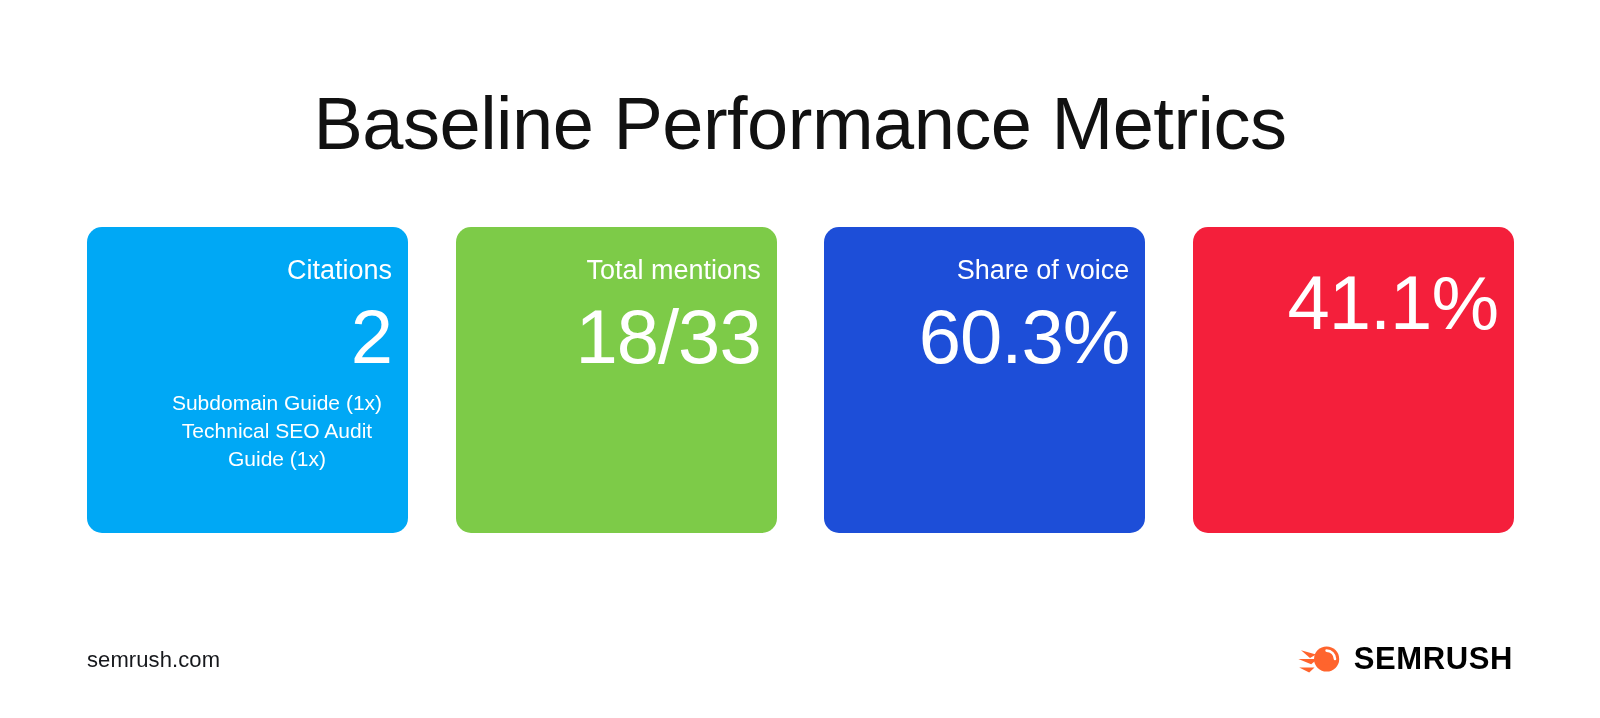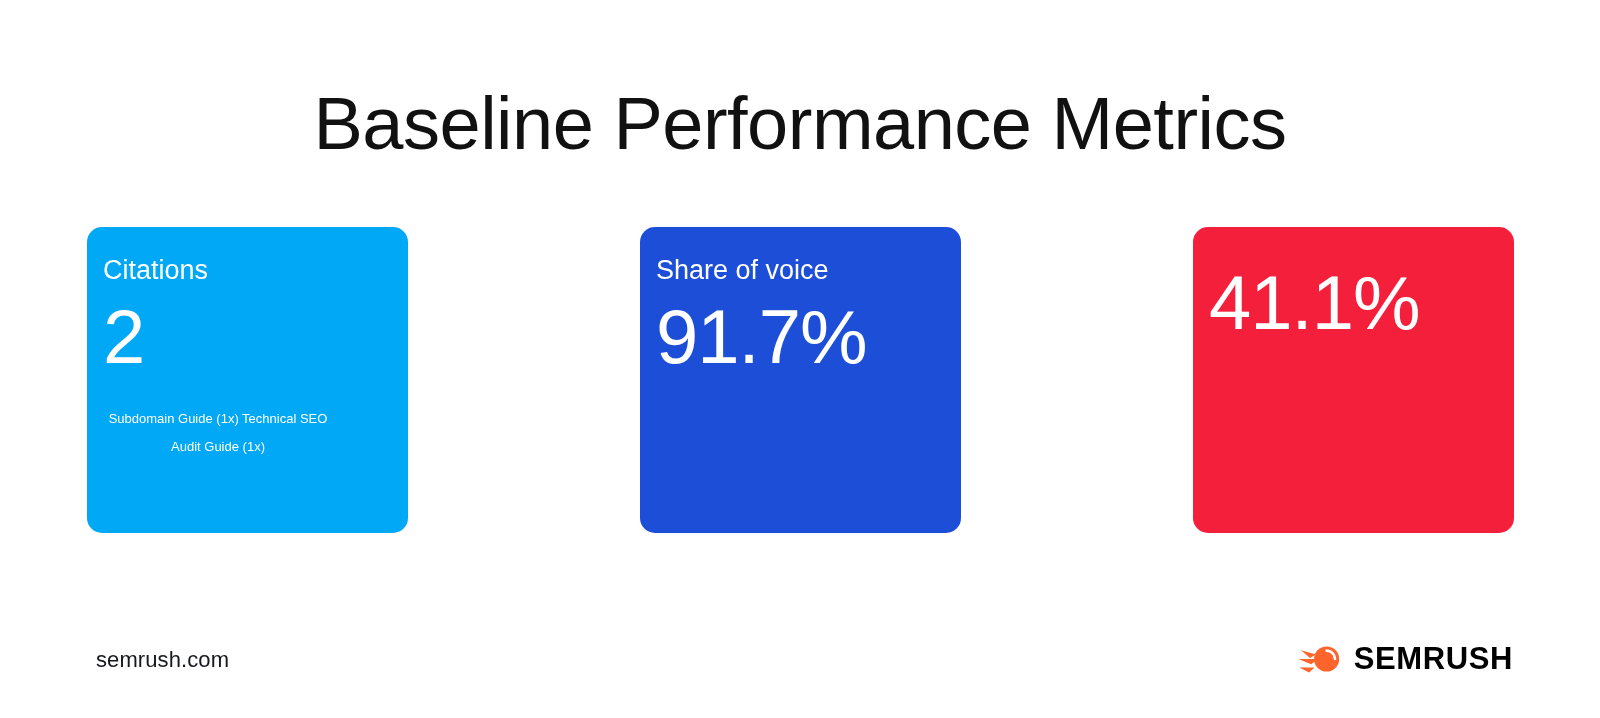--- a/index.html
+++ b/index.html
@@ -48,21 +48,21 @@
     align-items: stretch;
   }
   .card {
     width: 321px;
     height: 306px;
     border-radius: 15px;
     box-sizing: border-box;
     padding: 26px 16px 22px 16px;
     display: flex;
     flex-direction: column;
-    align-items: flex-start;
+    align-items: flex-end;
     overflow: hidden;
   }
   .card-label {
     font-size: 27px;
     line-height: 34px;
     font-weight: 400;
     color: #ffffff;
     text-align: center;
     white-space: nowrap;
   }
@@ -70,40 +70,39 @@
     margin-top: 4px;
     font-size: 76px;
     line-height: 92px;
     font-weight: 400;
     letter-spacing: -1px;
     color: #ffffff;
     text-align: center;
     white-space: nowrap;
   }
   .card-detail {
-    margin-top: 22px;
-    font-size: 13px;
+    margin-top: 6px;
+    font-size: 21px;
     line-height: 28px;
     font-weight: 400;
     color: #ffffff;
     text-align: center;
     max-width: 230px;
   }
   .card-detail:empty { display: none; }
 
   
   .footer-url {
     position: absolute;
     left: 87px;
     top: 646px;
     font-size: 22px;
     line-height: 28px;
     color: #16181c;
     letter-spacing: 0.1px;
-    margin-left: 9px;
   }
   .brand-logo {
     position: absolute;
     right: 87px;
     top: 640px;
     height: 38px;
     display: flex;
     flex-direction: row;
     align-items: center;
     gap: 8px;
@@ -130,24 +129,29 @@
   <div class="title">Baseline Performance Metrics</div>
 
   <div class="cards">
 
     <div class="card" style="background: rgb(0, 168, 245);">
       <div class="card-label">Citations</div>
       <div class="card-value">2</div>
       <div class="card-detail">Subdomain Guide (1x) Technical SEO Audit Guide (1x)</div>
     </div>
 
+    <div class="card" style="background: rgb(125, 203, 72);">
+      <div class="card-label">Total mentions</div>
+      <div class="card-value">18/33</div>
+
+    </div>
 
     <div class="card" style="background: #1d4ed8;">
       <div class="card-label">Share of voice</div>
-      <div class="card-value">91.7%</div>
+      <div class="card-value">60.3%</div>
 
     </div>
 
     <div class="card" style="background: rgb(244, 31, 59);">
       <div class="card-value">41.1%</div>
 
     </div>
 
   </div>
 

